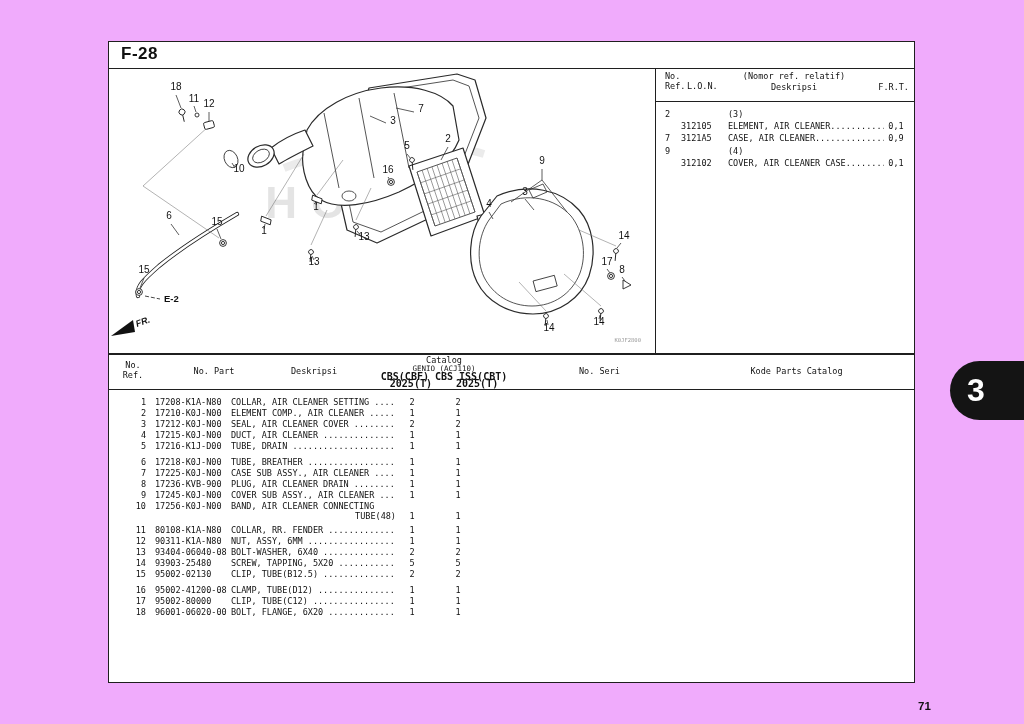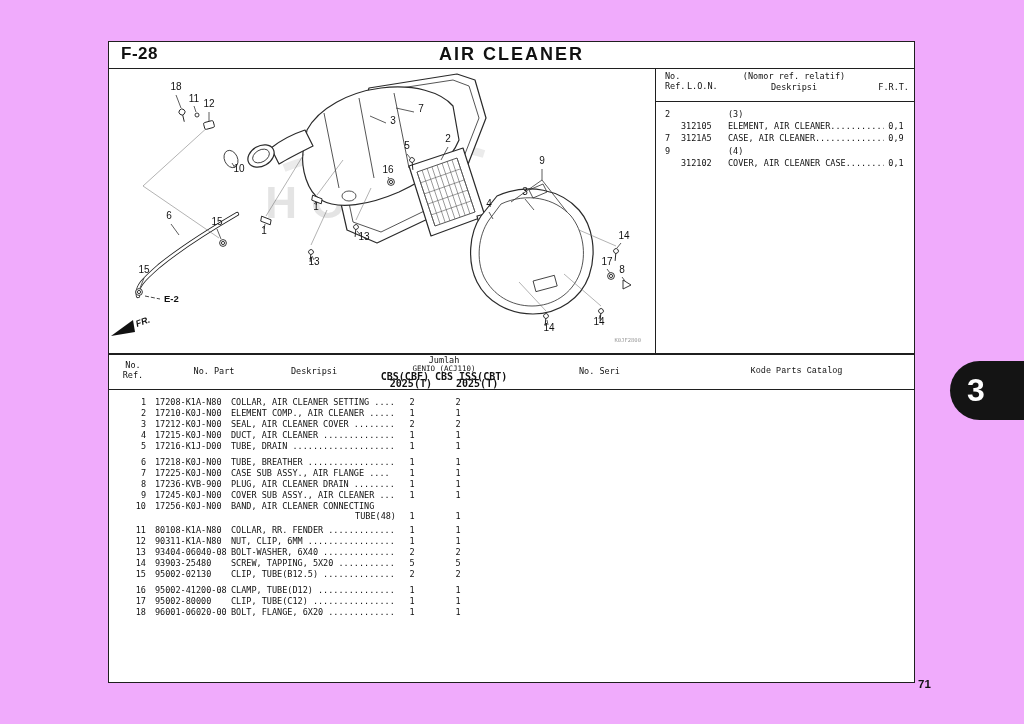--- a/index.html
+++ b/index.html
@@ -48,48 +48,47 @@
   .main-table{position:absolute;left:0;top:311px;right:0;bottom:0;border-top:2px solid #1f1f1f;box-sizing:border-box;}
   .pt-head{position:relative;height:34px;border-bottom:1px solid #1f1f1f;font-size:8.5px;line-height:10px;}
   .mh-ref{position:absolute;left:6px;width:36px;top:5px;text-align:center;}
   .mh-part{position:absolute;left:50px;width:110px;top:11px;text-align:center;}
   .mh-desc{position:absolute;left:140px;width:130px;top:11px;text-align:center;}
   .mh-jumlah{position:absolute;left:255px;width:160px;top:1px;text-align:center;}
   .mh-jumlah .j1{font-size:8.5px;line-height:8.5px;}
   .mh-jumlah .j2{font-size:7.5px;line-height:8px;}
   .mh-jumlah .j3,.mh-jumlah .j4{font-size:10px;line-height:7.6px;white-space:pre;font-weight:bold;}
   .mh-seri{position:absolute;left:470px;width:150px;top:11px;}
-  .mh-kode{position:absolute;left:600px;width:175px;top:11px;text-align:center;font-family:Liberation Mono, monospace;}
+  .mh-kode{position:absolute;left:600px;width:175px;top:11px;text-align:center;}
   .pt-body{padding:7px 0 0 8px;font-size:8.5px;line-height:11px;}
   .prow{display:flex;white-space:pre;}
   .prow.gap{margin-top:4.5px;}
   .prow.tline{line-height:9px;}
   .prow .ref{width:29px;flex:none;text-align:right;}
   .prow .part{width:76px;flex:none;margin-left:9px;}
   .prow .desc{width:165px;flex:none;overflow:hidden;}
   .prow .desc-r{text-align:right;}
   .prow .q1{width:32px;flex:none;text-align:center;}
   .prow .q2{width:60px;flex:none;text-align:center;}
   
   .footer-date{position:absolute;left:108px;width:807px;top:694px;text-align:center;
                font-size:10px;letter-spacing:2px;}
-  .page-num{position:absolute;left:918px;top:678px;font:bold 11.5px "Liberation Sans",sans-serif;}
+  .page-num{position:absolute;left:918px;top:700px;font:bold 11.5px "Liberation Sans",sans-serif;}
   .side-tab{position:absolute;left:950px;top:361px;width:74px;height:59px;background:#141414;
             border-radius:30px 0 0 30px;color:#fff;display:flex;align-items:center;
             font:bold 32px "Liberation Sans",sans-serif;padding-left:17px;box-sizing:border-box;}
 </style>
 </head>
 <body>
 
 <div class="page">
   <div class="content-box">
 
     <div class="header-bar">
       <span class="hdr-code">F-28</span>
-      <span class="hdr-title">AIR CLEANER</span>
     </div>
 
     <div class="diagram-area">
       <svg width="546" height="285" viewBox="0 0 546 285" xmlns="http://www.w3.org/2000/svg">
 
         <g>
           <path class="wm-swoosh" d="M175,100 C230,78 330,72 375,86"></path>
           <text class="wm-text" x="272" y="150">HONDA</text>
         </g>
 
@@ -301,42 +300,42 @@
 
     <div class="main-table">
       <div class="pt-head">
         <div class="mh-ref">
           <div>No.</div>
           <div>Ref.</div>
         </div>
         <span class="mh-part">No. Part</span>
         <span class="mh-desc">Deskripsi</span>
         <div class="mh-jumlah">
-          <div class="j1">Jumlah</div>
+          <div class="j1">Catalog</div>
           <div class="j2">GENIO (ACJ110)</div>
           <div class="j3">CBS(CBF) CBS ISS(CBT)</div>
           <div class="j4">2025(T)    2025(T)</div>
         </div>
         <span class="mh-seri">No. Seri</span>
         <span class="mh-kode">Kode Parts Catalog</span>
       </div>
       <div class="pt-body">
           <div class="prow"><span class="ref">1</span><span class="part">17208-K1A-N80</span><span class="desc">COLLAR, AIR CLEANER SETTING ....</span><span class="q1">2</span><span class="q2">2</span></div>
           <div class="prow"><span class="ref">2</span><span class="part">17210-K0J-N00</span><span class="desc">ELEMENT COMP., AIR CLEANER .....</span><span class="q1">1</span><span class="q2">1</span></div>
           <div class="prow"><span class="ref">3</span><span class="part">17212-K0J-N00</span><span class="desc">SEAL, AIR CLEANER COVER ........</span><span class="q1">2</span><span class="q2">2</span></div>
           <div class="prow"><span class="ref">4</span><span class="part">17215-K0J-N00</span><span class="desc">DUCT, AIR CLEANER ..............</span><span class="q1">1</span><span class="q2">1</span></div>
           <div class="prow"><span class="ref">5</span><span class="part">17216-K1J-D00</span><span class="desc">TUBE, DRAIN ....................</span><span class="q1">1</span><span class="q2">1</span></div>
           <div class="prow gap"><span class="ref">6</span><span class="part">17218-K0J-N00</span><span class="desc">TUBE, BREATHER .................</span><span class="q1">1</span><span class="q2">1</span></div>
-          <div class="prow"><span class="ref">7</span><span class="part">17225-K0J-N00</span><span class="desc">CASE SUB ASSY., AIR FLANGE ....</span><span class="q1">1</span><span class="q2">1</span></div>
+          <div class="prow"><span class="ref">7</span><span class="part">17225-K0J-N00</span><span class="desc">CASE SUB ASSY., AIR CLEANER ....</span><span class="q1">1</span><span class="q2">1</span></div>
           <div class="prow"><span class="ref">8</span><span class="part">17236-KVB-900</span><span class="desc">PLUG, AIR CLEANER DRAIN ........</span><span class="q1">1</span><span class="q2">1</span></div>
           <div class="prow"><span class="ref">9</span><span class="part">17245-K0J-N00</span><span class="desc">COVER SUB ASSY., AIR CLEANER ...</span><span class="q1">1</span><span class="q2">1</span></div>
           <div class="prow"><span class="ref">10</span><span class="part">17256-K0J-N00</span><span class="desc">BAND, AIR CLEANER CONNECTING</span><span class="q1"></span><span class="q2"></span></div>
           <div class="prow tline"><span class="ref"></span><span class="part"></span><span class="desc desc-r">TUBE(48)</span><span class="q1">1</span><span class="q2">1</span></div>
           <div class="prow gap"><span class="ref">11</span><span class="part">80108-K1A-N80</span><span class="desc">COLLAR, RR. FENDER .............</span><span class="q1">1</span><span class="q2">1</span></div>
-          <div class="prow"><span class="ref">12</span><span class="part">90311-K1A-N80</span><span class="desc">NUT, CLIP, 6MM .................</span><span class="q1">1</span><span class="q2">1</span></div>
+          <div class="prow"><span class="ref">12</span><span class="part">90311-K1A-N80</span><span class="desc">NUT, ASSY, 6MM .................</span><span class="q1">1</span><span class="q2">1</span></div>
           <div class="prow"><span class="ref">13</span><span class="part">93404-06040-08</span><span class="desc">BOLT-WASHER, 6X40 ..............</span><span class="q1">2</span><span class="q2">2</span></div>
           <div class="prow"><span class="ref">14</span><span class="part">93903-25480</span><span class="desc">SCREW, TAPPING, 5X20 ...........</span><span class="q1">5</span><span class="q2">5</span></div>
           <div class="prow"><span class="ref">15</span><span class="part">95002-02130</span><span class="desc">CLIP, TUBE(B12.5) ..............</span><span class="q1">2</span><span class="q2">2</span></div>
           <div class="prow gap"><span class="ref">16</span><span class="part">95002-41200-08</span><span class="desc">CLAMP, TUBE(D12) ...............</span><span class="q1">1</span><span class="q2">1</span></div>
           <div class="prow"><span class="ref">17</span><span class="part">95002-80000</span><span class="desc">CLIP, TUBE(C12) ................</span><span class="q1">1</span><span class="q2">1</span></div>
           <div class="prow"><span class="ref">18</span><span class="part">96001-06020-00</span><span class="desc">BOLT, FLANGE, 6X20 .............</span><span class="q1">1</span><span class="q2">1</span></div>
         </div>
     </div>
 
   </div>

